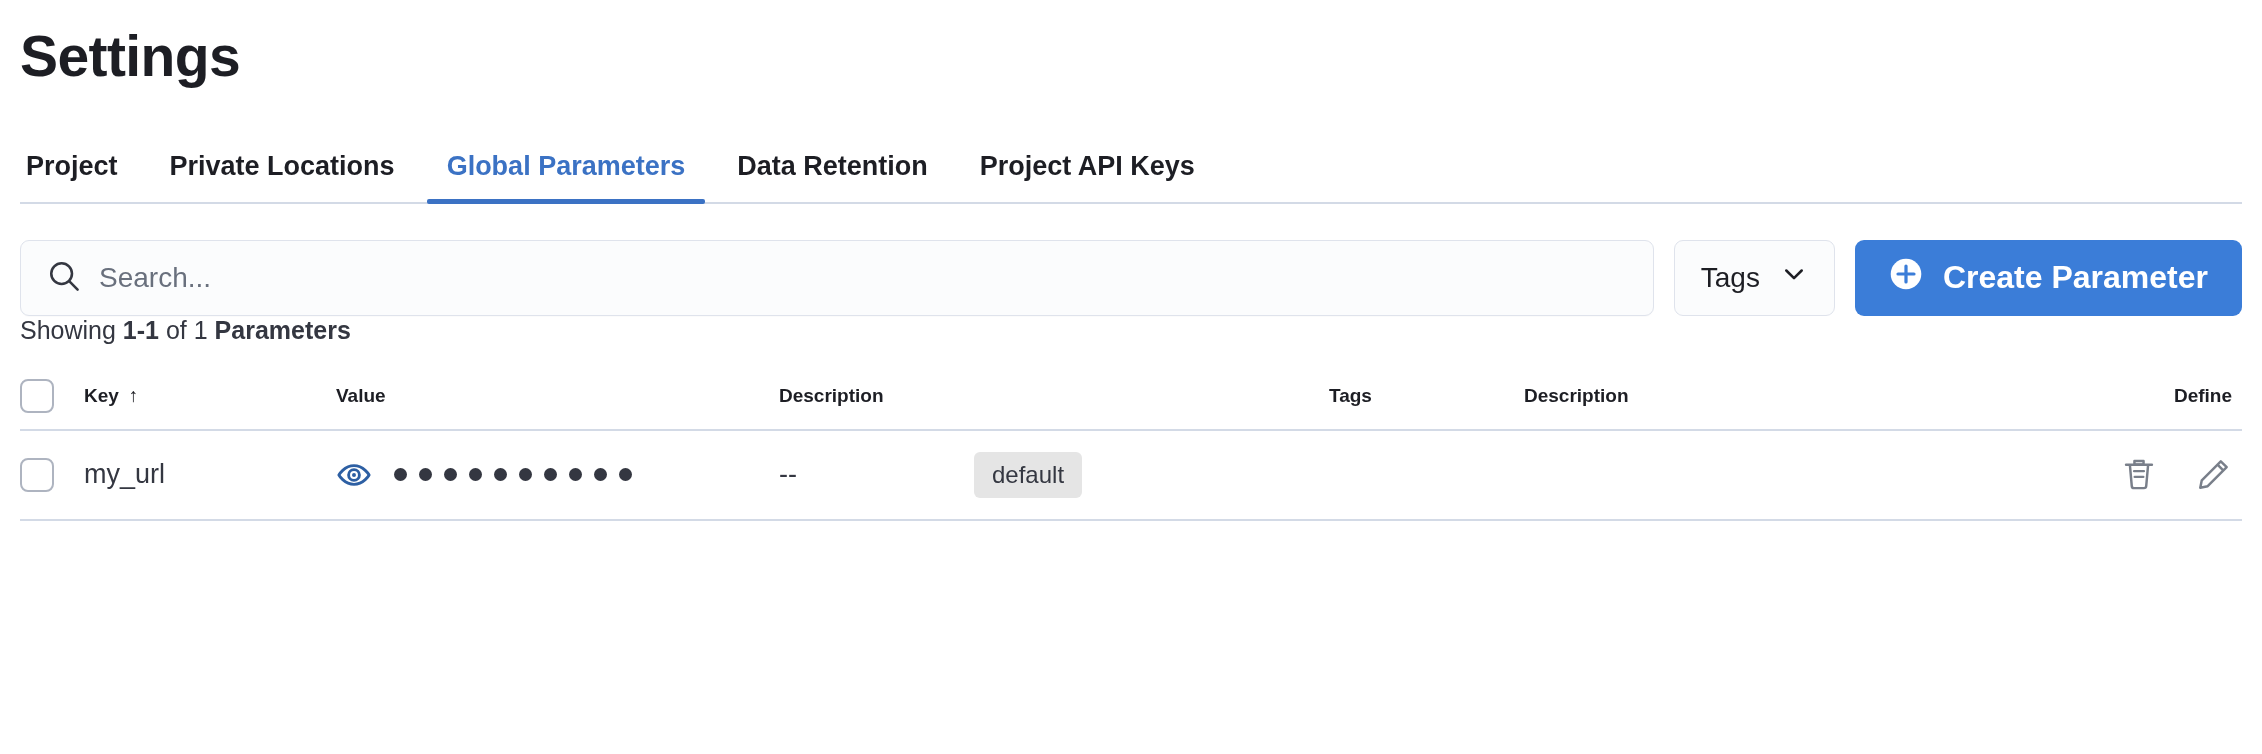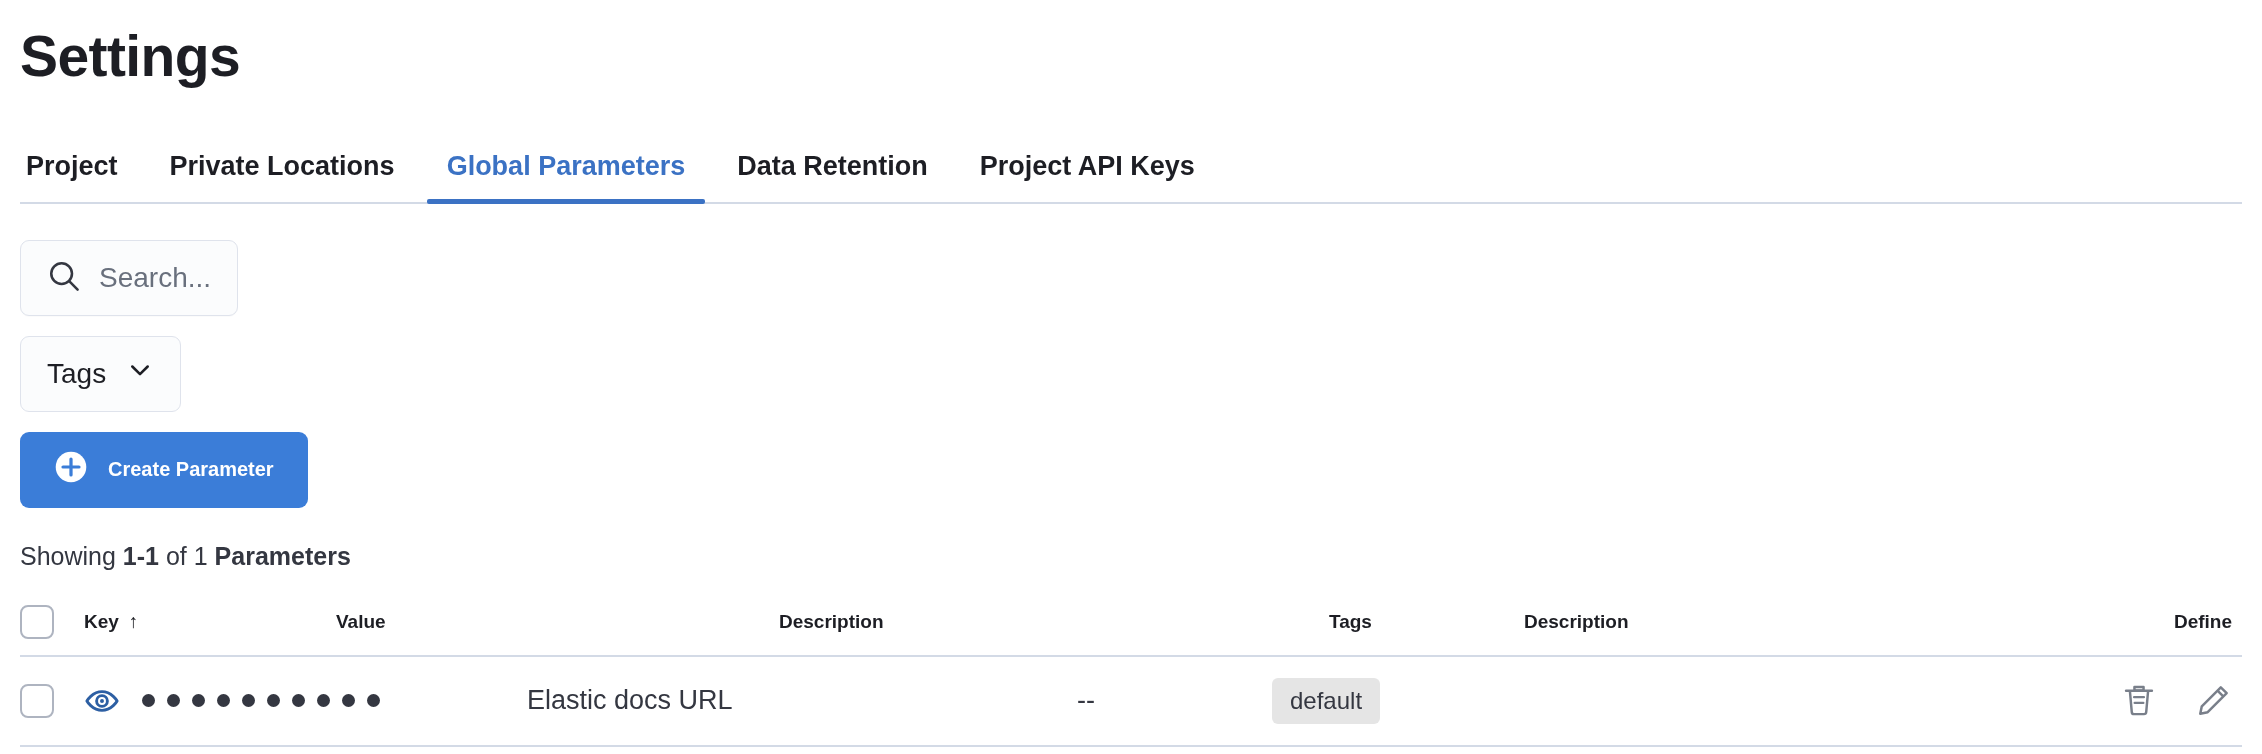--- a/index.html
+++ b/index.html
@@ -80,23 +80,22 @@
   .ext-icon {
     display: inline-block;
     vertical-align: -2px;
     margin-left: 7px;
   }
 
   
   .controls {
     margin-top: 36px;
     display: flex;
-    align-items: flex-start;
+    align-items: flex-end;
     gap: 20px;
-    flex-direction: column;
   }
   .search-box {
     flex: 1 1 auto;
     display: flex;
     align-items: center;
     gap: 18px;
     height: 76px;
     background: #fbfcfd;
     border: 1px solid #dfe3ec;
     border-radius: 9px;
@@ -128,30 +127,29 @@
     display: flex;
     align-items: center;
     justify-content: center;
     gap: 20px;
     height: 76px;
     padding: 0 34px;
     background: #3b7dd8;
     border: none;
     border-radius: 9px;
     color: #ffffff;
-    font-size: 20px;
+    font-size: 32px;
     font-weight: 700;
     font-family: "Liberation Sans", sans-serif;
     cursor: pointer;
     white-space: nowrap;
   }
 
   
   .showing {
-    margin-top: 34px;
     font-size: 25px;
     color: #343741;
   }
   .showing b { font-weight: 700; }
 
   
   .table {
     margin-top: 18px;
     width: 100%;
   }
@@ -287,20 +285,21 @@
       </div>
       <div class="c-act th">
         <span>Define</span>
       </div>
     </div>
 
     <div class="trow tbody-row">
       <div class="cb-cell">
         <div class="checkbox"></div>
       </div>
+      <div class="c-key td">my_url</div>
       <div class="c-value">
         <span class="icon-btn">
             <svg width="36" height="36" viewBox="0 0 20 20" fill="none">
               <path d="M1.6 10S4.5 4.8 10 4.8 18.4 10 18.4 10 15.5 15.2 10 15.2 1.6 10 1.6 10Z" stroke="#2d5fa3" stroke-width="1.6" stroke-linejoin="round"></path>
               <circle cx="10" cy="10" r="3" stroke="#2d5fa3" stroke-width="1.6"></circle>
               <circle cx="10" cy="10" r="1.1" fill="#2d5fa3"></circle>
             </svg>
           </span>
         <span class="dots">
           <i class="dot"></i>
@@ -308,21 +307,20 @@
             <i class="dot"></i>
             <i class="dot"></i>
             <i class="dot"></i>
             <i class="dot"></i>
             <i class="dot"></i>
             <i class="dot"></i>
             <i class="dot"></i>
             <i class="dot"></i>
         </span>
       </div>
-      <div class="c-desc td">Elastic docs URL</div>
       <div class="c-tags td">--</div>
       <div class="c-ns">
         <span class="badge">default</span>
       </div>
       <div class="c-act">
         <span class="icon-btn">
             <svg width="38" height="38" viewBox="0 0 20 20" fill="none">
               <path d="M7.6 2.6h4.8v1.8H7.6z" stroke="#797f8a" stroke-width="1.3" stroke-linejoin="round"></path>
               <path d="M3.2 4.6h13.6" stroke="#797f8a" stroke-width="1.3" stroke-linecap="round"></path>
               <path d="M5.2 4.6l1 11.2c.05.6.55 1.1 1.2 1.1h5.2c.65 0 1.15-.5 1.2-1.1l1-11.2" stroke="#797f8a" stroke-width="1.3" stroke-linejoin="round"></path>

